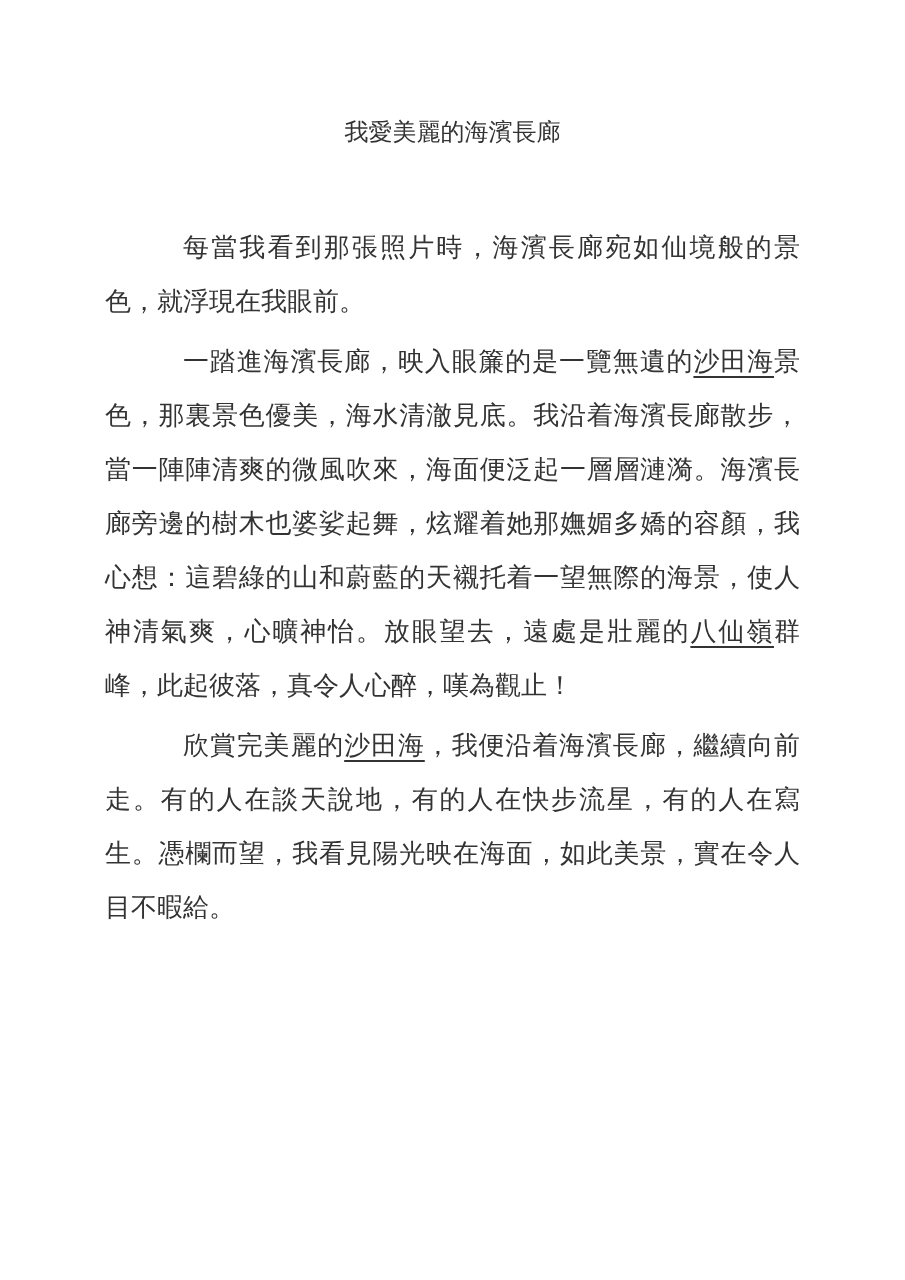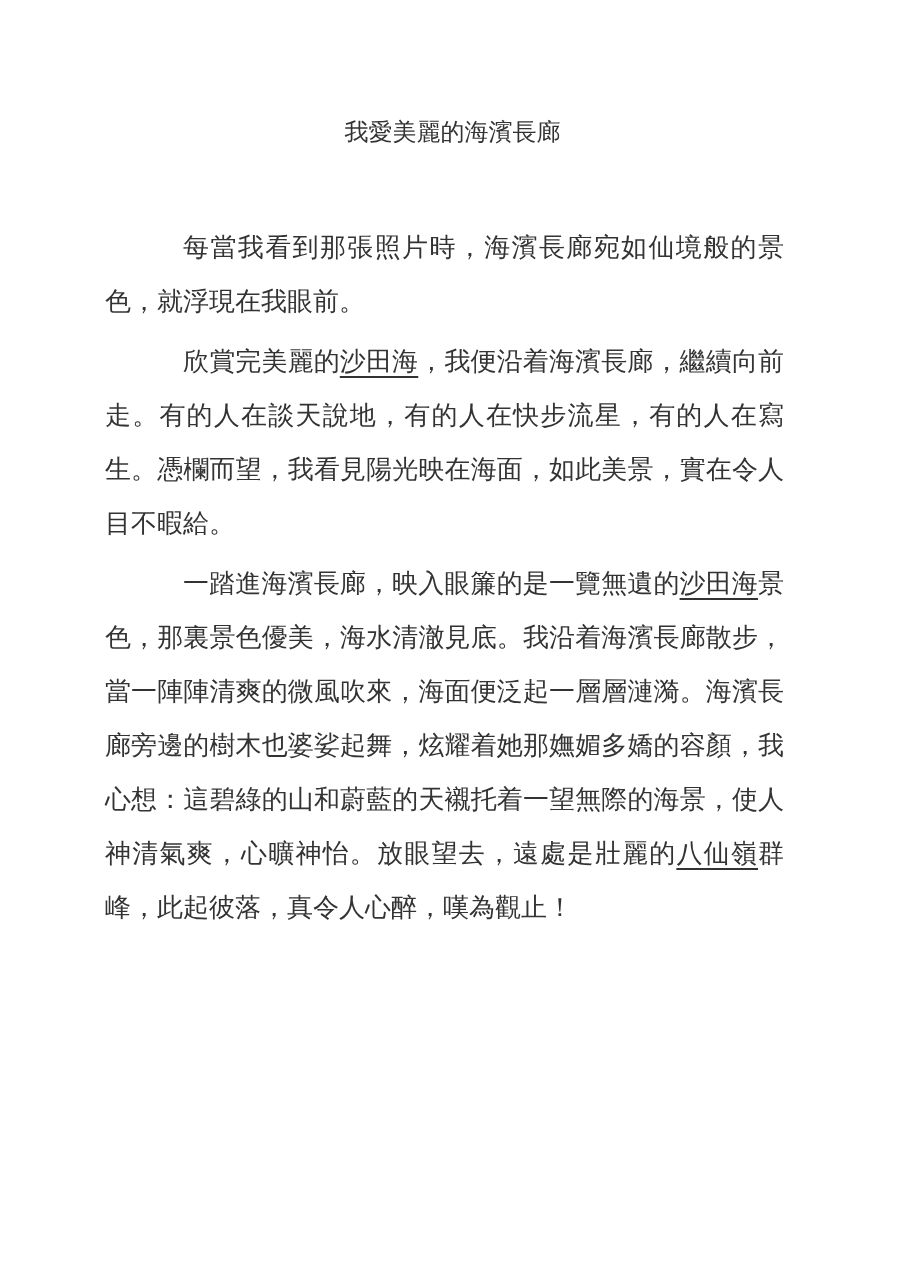--- a/index.html
+++ b/index.html
@@ -28,21 +28,21 @@
     gap: 54px;
     font-size: 24px;
     line-height: 40px;
     margin-bottom: 68px;
     white-space: nowrap;
   }
   .essay {
     width: 695px;
   }
   .essay p.para {
-    margin: 0 16px 6px 0;
+    margin: 0 0 6px 0;
     font-size: 26px;
     line-height: 54px;
     text-align: justify;
     text-indent: 3em;
     word-break: break-all;
   }
   .essay p.para span.u {
     text-decoration: underline;
     text-decoration-thickness: 1.5px;
     text-underline-offset: 6px;
@@ -50,16 +50,16 @@
 </style>
 </head>
 <body style="color: rgb(51, 51, 51); background: rgb(255, 255, 255);">
 
 <div class="page">
   <div class="title-line">
     <span>我愛美麗的海濱長廊</span>
   </div>
   <div class="essay">
       <p class="para"><span class="">每當我看到那張照片時，海濱長廊宛如仙境般的景色，就浮現在我眼前。</span></p>
+      <p class="para"><span class="">一踏進海濱長廊，映入眼簾的是一覽無遺的</span><span class="u">沙田海</span><span class="">景色，那裏景色優美，海水清澈見底。我沿着海濱長廊散步，當一陣陣清爽的微風吹來，海面便泛起一層層漣漪。海濱長廊旁邊的樹木也婆娑起舞，炫耀着她那嫵媚多嬌的容顏，我心想：這碧綠的山和蔚藍的天襯托着一望無際的海景，使人神清氣爽，心曠神怡。放眼望去，遠處是壯麗的</span><span class="u">八仙嶺</span><span class="">群峰，此起彼落，真令人心醉，嘆為觀止！</span></p>
       <p class="para"><span class="">欣賞完美麗的</span><span class="u">沙田海</span><span class="">，我便沿着海濱長廊，繼續向前走。有的人在談天說地，有的人在快步流星，有的人在寫生。憑欄而望，我看見陽光映在海面，如此美景，實在令人目不暇給。</span></p>
-      <p class="para"><span class="">一踏進海濱長廊，映入眼簾的是一覽無遺的</span><span class="u">沙田海</span><span class="">景色，那裏景色優美，海水清澈見底。我沿着海濱長廊散步，當一陣陣清爽的微風吹來，海面便泛起一層層漣漪。海濱長廊旁邊的樹木也婆娑起舞，炫耀着她那嫵媚多嬌的容顏，我心想：這碧綠的山和蔚藍的天襯托着一望無際的海景，使人神清氣爽，心曠神怡。放眼望去，遠處是壯麗的</span><span class="u">八仙嶺</span><span class="">群峰，此起彼落，真令人心醉，嘆為觀止！</span></p>
     </div>
 </div>
 
 </body></html>

